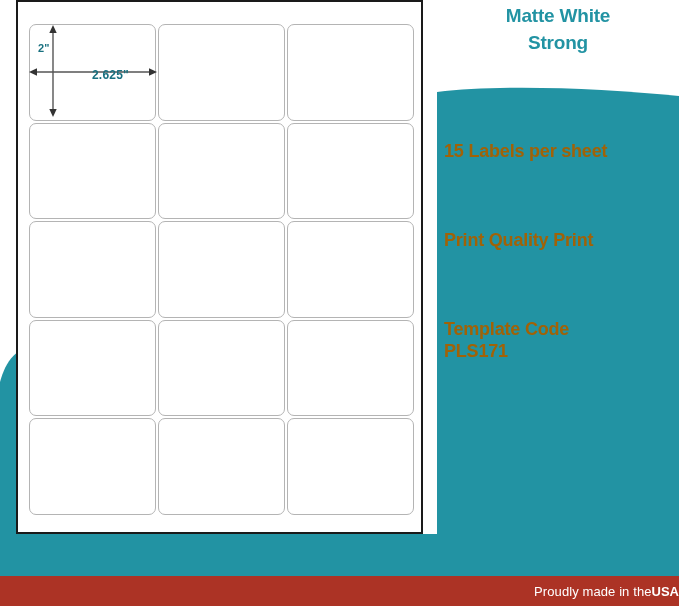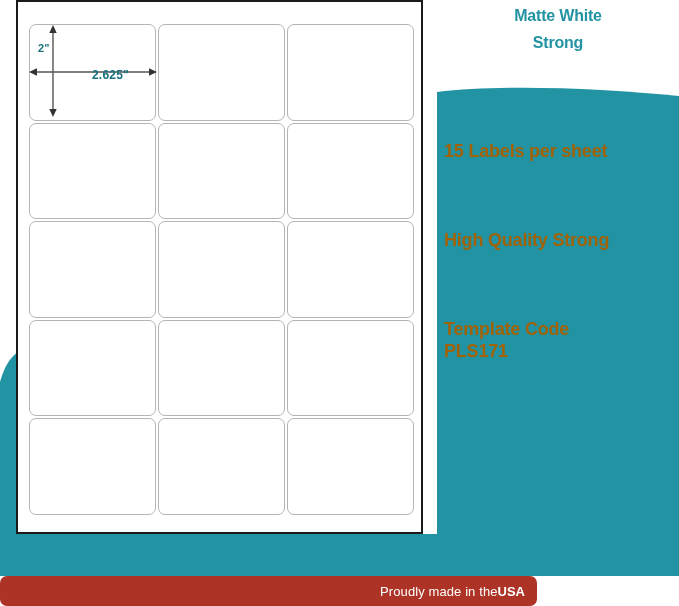--- a/index.html
+++ b/index.html
@@ -12,40 +12,40 @@
   
   #stage{position:absolute;inset:0;background:#ffffff;}
 
   .teal-bg{
     position:absolute;left:0;top:0;width:679px;height:576px;
     pointer-events:none;
   }
 
   
   .usa-banner{
-    position:absolute;left:0;top:576px;width:537px;height:30px;
+    position:absolute;left:0;top:576px;width:679px;height:30px;
     background:#ac3325;
     display:flex;align-items:center;justify-content:flex-end;
-    box-sizing:border-box;padding-right:12px;border-radius:7px;
+    box-sizing:border-box;
   }
   .usa-banner .bn-text{
     color:#ffffff;font-size:13px;letter-spacing:.1px;white-space:nowrap;
   }
   .usa-banner .bn-bold{
     color:#ffffff;font-size:13px;font-weight:bold;
   }
 
   
   .panel{
     position:absolute;left:437px;top:0;width:242px;height:576px;
   }
   .panel-title{
     position:absolute;left:0;top:2px;width:242px;
     text-align:center;color:#2293a3;
-    font-size:16px;font-weight:bold;line-height:27px;
+    font-size:19px;font-weight:bold;line-height:27px;
     letter-spacing:-.2px;
   }
   .features{
     position:absolute;left:7px;top:140px;width:235px;
   }
   .feature{
     color:#a16207;font-size:18px;font-weight:bold;
     line-height:22px;letter-spacing:-.2px;
     margin-bottom:67px;
   }
@@ -136,21 +136,21 @@
     <div class="panel-title">
       <span>Matte White</span><br>
       <span>Strong</span>
     </div>
 
     <div class="features">
       <div class="feature">
         <span>15 Labels per sheet</span>
       </div>
       <div class="feature">
-        <span>High Quality Strong</span>
+        <span>Print Quality Print</span>
       </div>
       <div class="feature">
         <span>Template Code</span>
         <span class="ln2">PLS171</span>
       </div>
     </div>
   </div>
 
   <div class="usa-banner">
     <span class="bn-text">Proudly made in the</span>

